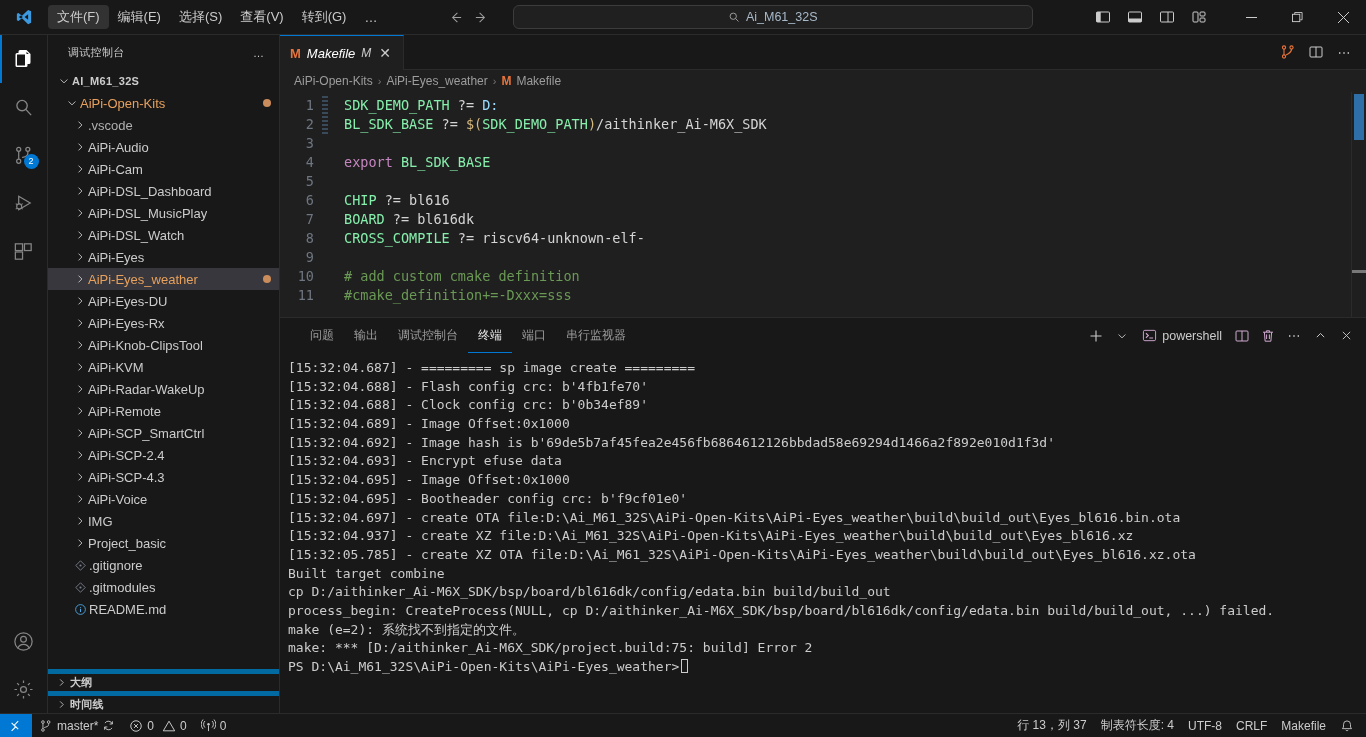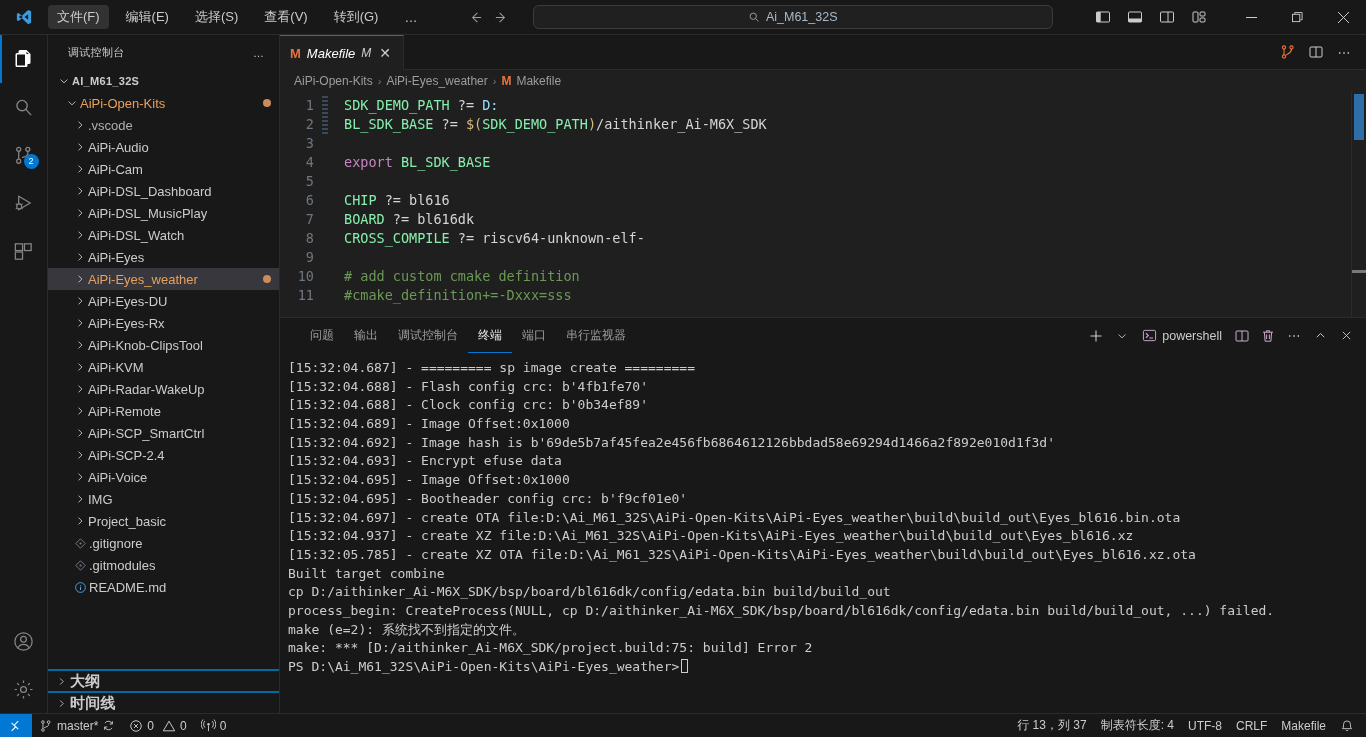--- a/index.html
+++ b/index.html
@@ -12,21 +12,21 @@
     -webkit-font-smoothing:antialiased;
   }
   .app { width:1366px; height:737px; display:flex; flex-direction:column; }
 
   
   .titlebar {
     height:35px; background:#181818; display:flex; align-items:center;
     flex:0 0 35px; border-bottom:1px solid #2b2b2b; position:relative;
   }
   .tb-logo { width:48px; display:flex; align-items:center; justify-content:center; }
-  .menu { display:flex; align-items:center; gap:8px; }
+  .menu { display:flex; align-items:center; gap:0px; }
   .menu-item {
     padding:3px 9px; font-size:13px; color:#cccccc; border-radius:4px; cursor:default;
     white-space:nowrap;
   }
   .menu-item.active { background:#323232; }
   .menu-dots { padding:3px 9px; color:#cccccc; letter-spacing:1px; }
   .tb-center { flex:1; display:flex; align-items:center; justify-content:center; gap:0; }
   .navbtn { width:26px; height:26px; display:flex; align-items:center; justify-content:center; color:#a0a0a0; }
   .searchbox {
     width:520px; height:24px; background:#202020; border:1px solid #3c3c3c; border-radius:6px;
@@ -77,22 +77,22 @@
   }
   .row.selected { background:#37373d; }
   .row .chev { width:16px; display:flex; align-items:center; justify-content:center; color:#cccccc; flex:0 0 16px; }
   .row .ficon { width:17px; display:flex; align-items:center; justify-content:center; flex:0 0 17px; }
   .row .lbl { overflow:hidden; text-overflow:ellipsis; }
   .row .dot { margin-left:auto; width:8px; height:8px; border-radius:50%; background:#cb8c5b; flex:0 0 8px; }
   .row.root > .lbl { font-weight:bold; font-size:11px; letter-spacing:.3px; }
   .c-orange { color:#e8a15d; }
   .c-dim { color:#b0b0b0; }
   .sb-section {
-    height:22px; display:flex; align-items:center; font-size:15px; font-weight:bold;
-    color:#cccccc; border-top:2px solid #0369a1; padding-left:4px; letter-spacing:.3px;
+    height:22px; display:flex; align-items:center; font-size:11px; font-weight:bold;
+    color:#cccccc; border-top:5px solid #0369a1; padding-left:4px; letter-spacing:.3px;
   }
   .sb-section .chev { width:18px; display:flex; align-items:center; justify-content:center; }
 
   
   .editorcol { flex:1; display:flex; flex-direction:column; min-width:0; background:#1f1f1f; }
 
   .tabsrow { height:35px; background:#181818; display:flex; align-items:stretch; flex:0 0 35px; }
   .tabs { display:flex; }
   .tab {
     display:flex; align-items:center; gap:6px; padding:0 10px; background:#1f1f1f;
@@ -473,20 +473,29 @@
             </span>
             <span class="lbl ">AiPi-SCP-2.4</span>
           </div>
           <div class="row">
             <span style="display:inline-block;width:24px;flex:0 0 24px"></span>
             <span class="chev">
               <svg width="12" height="12" viewBox="0 0 16 16">
                 <path d="M6 3.5 10.5 8 6 12.5" stroke="currentColor" stroke-width="1.2" fill="none"></path>
               </svg>
             </span>
+            <span class="lbl ">AiPi-SCP-4.3</span>
+          </div>
+          <div class="row">
+            <span style="display:inline-block;width:24px;flex:0 0 24px"></span>
+            <span class="chev">
+              <svg width="12" height="12" viewBox="0 0 16 16">
+                <path d="M6 3.5 10.5 8 6 12.5" stroke="currentColor" stroke-width="1.2" fill="none"></path>
+              </svg>
+            </span>
             <span class="lbl ">AiPi-Voice</span>
           </div>
           <div class="row">
             <span style="display:inline-block;width:24px;flex:0 0 24px"></span>
             <span class="chev">
               <svg width="12" height="12" viewBox="0 0 16 16">
                 <path d="M6 3.5 10.5 8 6 12.5" stroke="currentColor" stroke-width="1.2" fill="none"></path>
               </svg>
             </span>
             <span class="lbl ">IMG</span>

